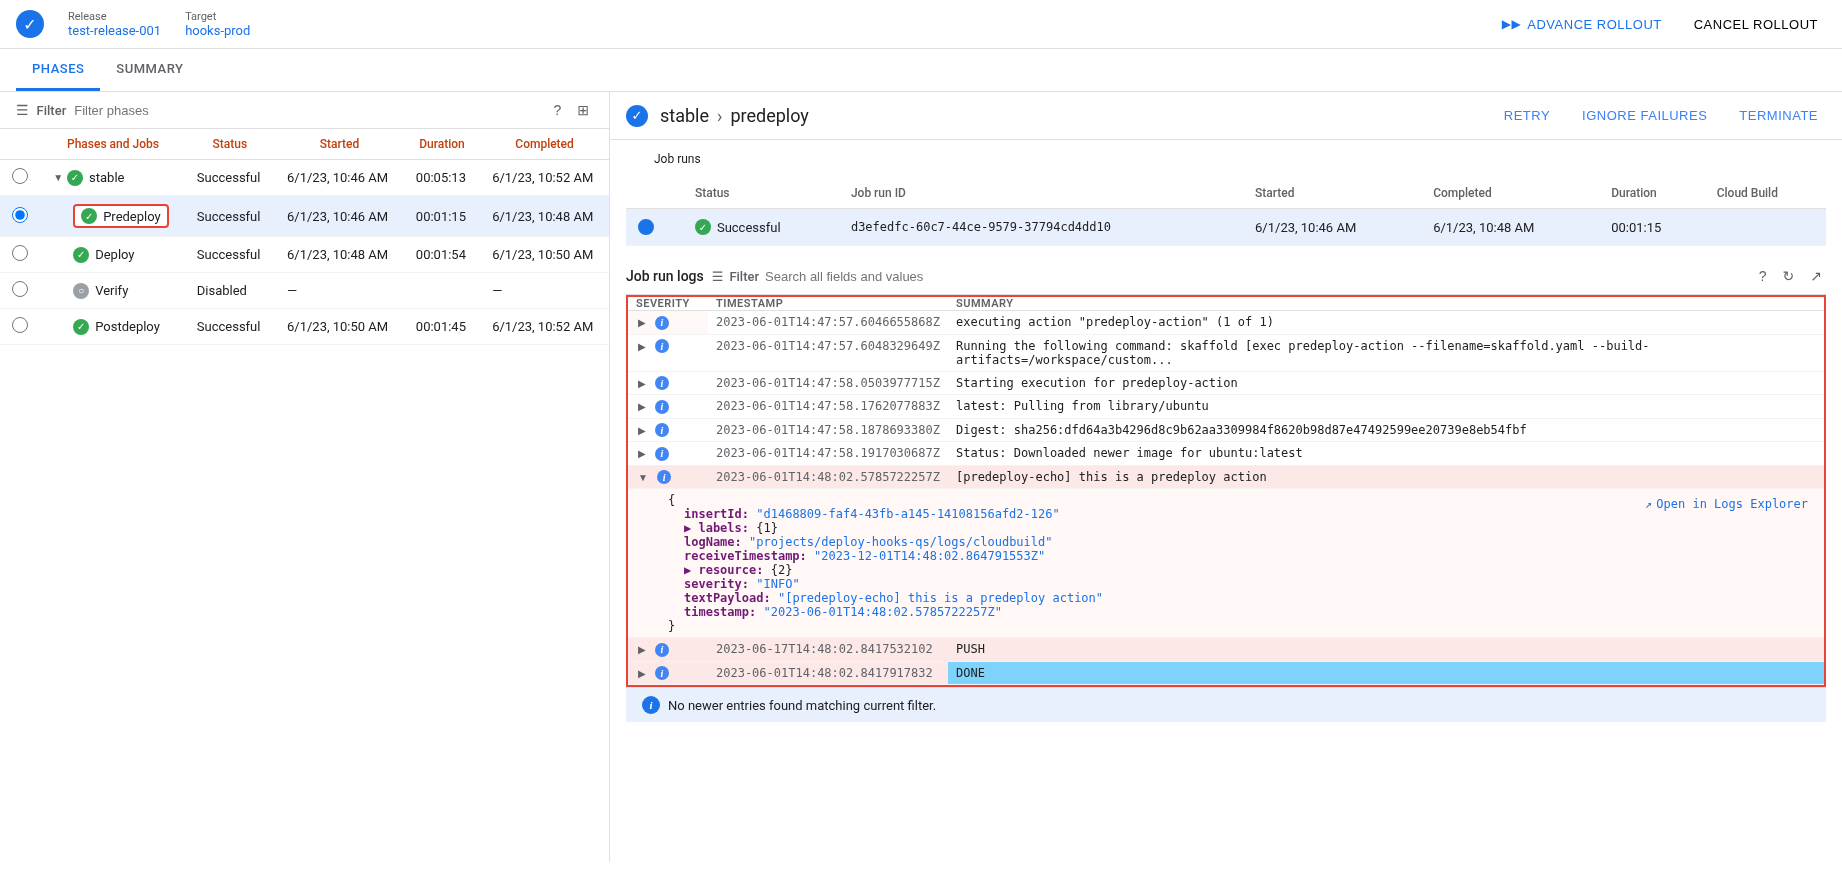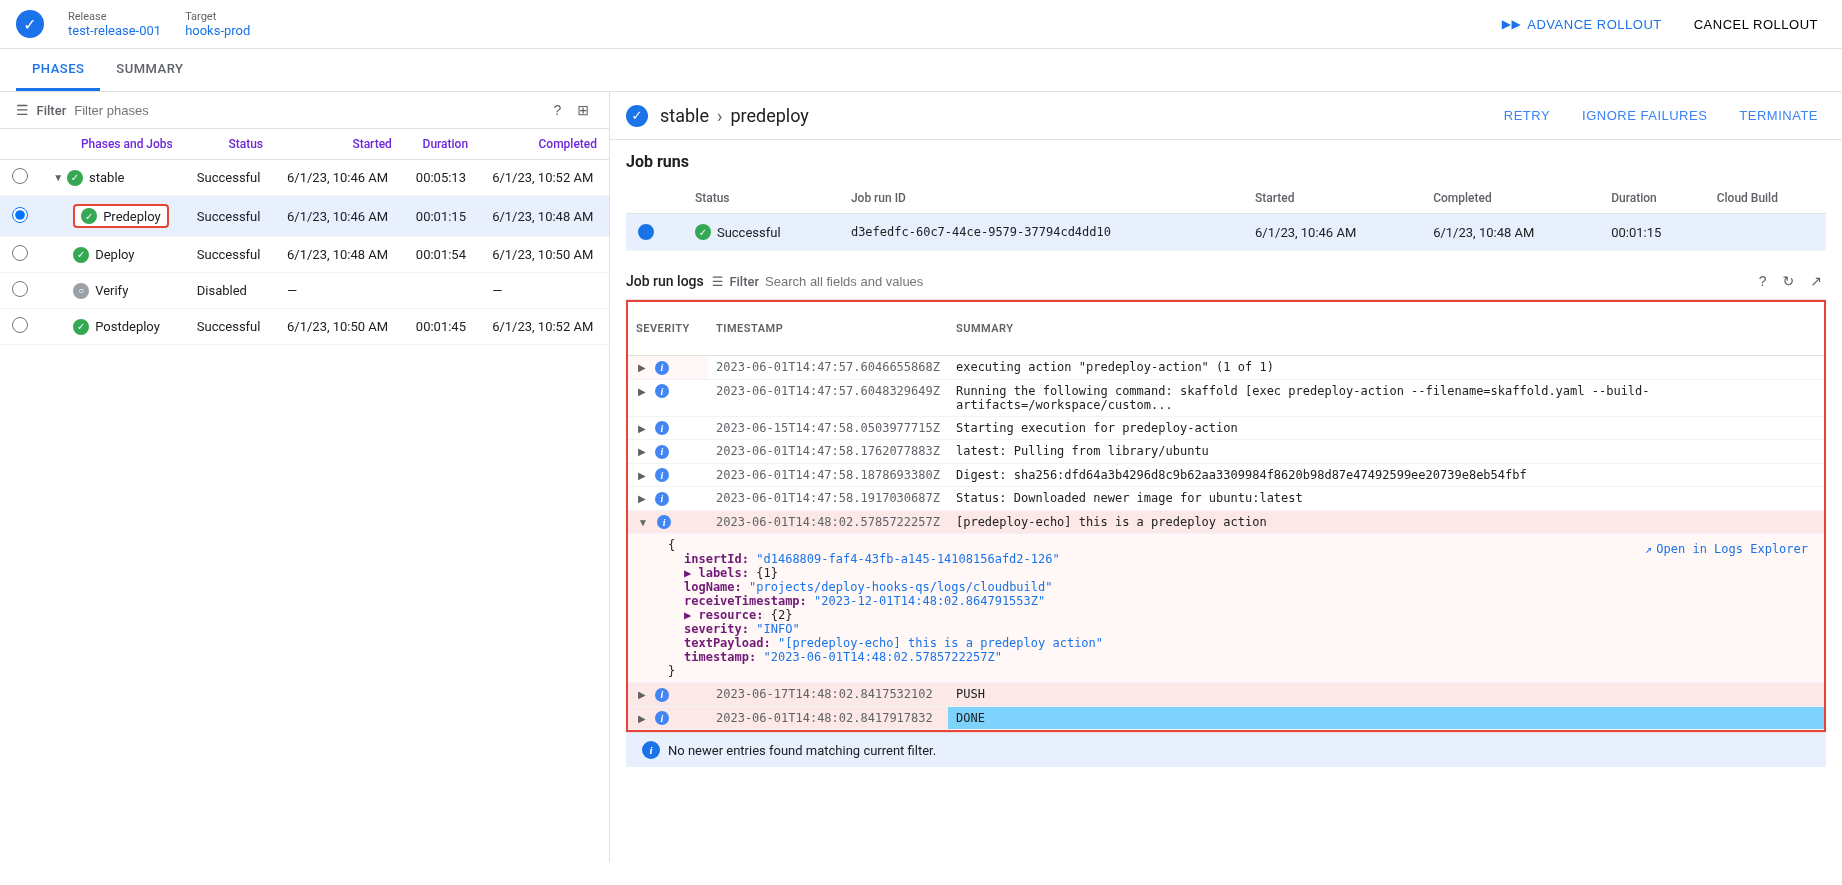--- a/index.html
+++ b/index.html
@@ -33,21 +33,21 @@
     
     .left-panel { width: 610px; border-right: 1px solid #e0e0e0; overflow-y: auto; flex-shrink: 0; }
     .left-toolbar { display: flex; align-items: center; padding: 8px 16px; border-bottom: 1px solid #e0e0e0; gap: 8px; }
     .filter-icon { color: #5f6368; font-size: 14px; }
     .filter-input { border: none; outline: none; font-size: 13px; color: #4d7c0f; flex: 1; }
     .toolbar-icons { margin-left: auto; display: flex; gap: 8px; }
     .icon-btn { background: none; border: none; cursor: pointer; color: #5f6368; font-size: 14px; padding: 2px 4px; }
 
     
     .phases-table { width: 100%; border-collapse: collapse; }
-    .phases-table th { padding: 8px 12px; text-align: right; font-size: 12px; font-weight: 500; color: #6d28d9; border-bottom: 1px solid #e0e0e0; white-space: nowrap; }
+    .phases-table th { padding: 8px 12px; text-align: center; font-size: 12px; font-weight: 500; color: #c2410c; border-bottom: 1px solid #e0e0e0; white-space: nowrap; }
     .phases-table td { padding: 8px 12px; font-size: 13px; border-bottom: 1px solid #f1f3f4; white-space: nowrap; }
     .phases-table tr.selected td { background: #e8f0fe; }
     .row-radio { width: 16px; height: 16px; }
 
     .status-badge { display: flex; align-items: center; gap: 6px; }
     .status-dot { width: 16px; height: 16px; border-radius: 50%; display: flex; align-items: center; justify-content: center; font-size: 10px; flex-shrink: 0; }
     .status-dot.success { background: #34a853; color: white; }
     .status-dot.disabled { background: #9aa0a6; color: white; }
 
     .phase-name-cell { display: flex; align-items: center; gap: 4px; }
@@ -57,36 +57,36 @@
 
     
     .right-panel { flex: 1; overflow-y: auto; padding: 0; }
     .right-header { display: flex; align-items: center; padding: 12px 16px; gap: 12px; border-bottom: 1px solid #e0e0e0; }
     .breadcrumb { display: flex; align-items: center; gap: 8px; font-size: 18px; font-weight: 400; flex: 1; }
     .breadcrumb-separator { color: #5f6368; }
     .right-actions { display: flex; gap: 16px; }
     .right-action-btn { background: none; border: none; cursor: pointer; font-size: 13px; font-weight: 500; color: #3b82f6; letter-spacing: 0.5px; padding: 4px 8px; }
 
     .job-runs-section { padding: 12px 16px; }
-    .section-title { font-size: 16px; font-weight: 700; margin-bottom: 12px; }
+    .section-title { font-size: 12px; font-weight: 400; margin-bottom: 12px; margin-left: 28px; }
 
     .job-table { width: 100%; border-collapse: collapse; }
     .job-table th { padding: 8px 12px; text-align: left; font-size: 12px; font-weight: 500; color: #5f6368; border-bottom: 1px solid #e0e0e0; white-space: nowrap; }
     .job-table td { padding: 10px 12px; font-size: 13px; border-bottom: 1px solid #f1f3f4; }
     .job-table tr.selected td { background: #e8f0fe; }
 
     .logs-section { padding: 0 16px; }
     .logs-header { display: flex; align-items: center; gap: 8px; padding: 8px 0; border-bottom: 1px solid #e0e0e0; margin-bottom: 0; }
     .logs-title { font-size: 14px; font-weight: 500; }
     .logs-filter { display: flex; align-items: center; gap: 6px; color: #5f6368; }
     .logs-search { border: none; outline: none; font-size: 13px; color: #5f6368; width: 200px; }
     .logs-icons { margin-left: auto; display: flex; gap: 8px; }
 
     .log-table { width: 100%; border-collapse: collapse; font-size: 12px; }
-    .log-table th { padding: 20px 8px; text-align: left; font-size: 11px; font-weight: 600; color: #5f6368; border-bottom: 1px solid #e0e0e0; letter-spacing: 0.5px; }
+    .log-table th { padding: 0 8px; text-align: left; font-size: 11px; font-weight: 600; color: #5f6368; border-bottom: 1px solid #e0e0e0; letter-spacing: 0.5px; }
     .log-table td { padding: 4px 8px; border-bottom: 1px solid #f1f3f4; vertical-align: top; font-family: monospace; font-size: 12px; }
     .log-row.expanded td { background: #fce8e6; }
     .log-expand { background: none; border: none; cursor: pointer; color: #5f6368; font-size: 10px; padding: 0 2px; }
     .log-icon-i { width: 14px; height: 14px; border-radius: 50%; background: #4285f4; color: white; display: inline-flex; align-items: center; justify-content: center; font-size: 10px; font-style: italic; font-family: serif; font-weight: bold; }
     .timestamp-col { color: #5f6368; white-space: nowrap; }
     .summary-col { color: #202124; max-width: 900px; overflow: hidden; text-overflow: ellipsis; }
     .json-key { color: #701a75; font-weight: bold; }
     .json-string { color: #1a73e8; }
 
     .no-entries-bar { display: flex; align-items: center; gap: 8px; padding: 8px 16px; background: #e8f0fe; font-size: 13px; color: #202124; border-top: 1px solid #e0e0e0; }
@@ -322,21 +322,21 @@
               <td class="timestamp-col">2023-06-01T14:47:57.6046655868Z</td>
               <td class="summary-col">executing action "predeploy-action" (1 of 1)</td>
             </tr>
             <tr>
               <td><button class="log-expand">▶</button> <span class="log-icon-i">i</span></td>
               <td class="timestamp-col">2023-06-01T14:47:57.6048329649Z</td>
               <td class="summary-col">Running the following command: skaffold [exec predeploy-action --filename=skaffold.yaml --build-artifacts=/workspace/custom...</td>
             </tr>
             <tr>
               <td><button class="log-expand">▶</button> <span class="log-icon-i">i</span></td>
-              <td class="timestamp-col">2023-06-15T14:47:58.0503977715Z</td>
+              <td class="timestamp-col">2023-06-01T14:47:58.0503977715Z</td>
               <td class="summary-col">Starting execution for predeploy-action</td>
             </tr>
             <tr>
               <td><button class="log-expand">▶</button> <span class="log-icon-i">i</span></td>
               <td class="timestamp-col">2023-06-01T14:47:58.1762077883Z</td>
               <td class="summary-col">latest: Pulling from library/ubuntu</td>
             </tr>
             <tr>
               <td><button class="log-expand">▶</button> <span class="log-icon-i">i</span></td>
               <td class="timestamp-col">2023-06-01T14:47:58.1878693380Z</td>

